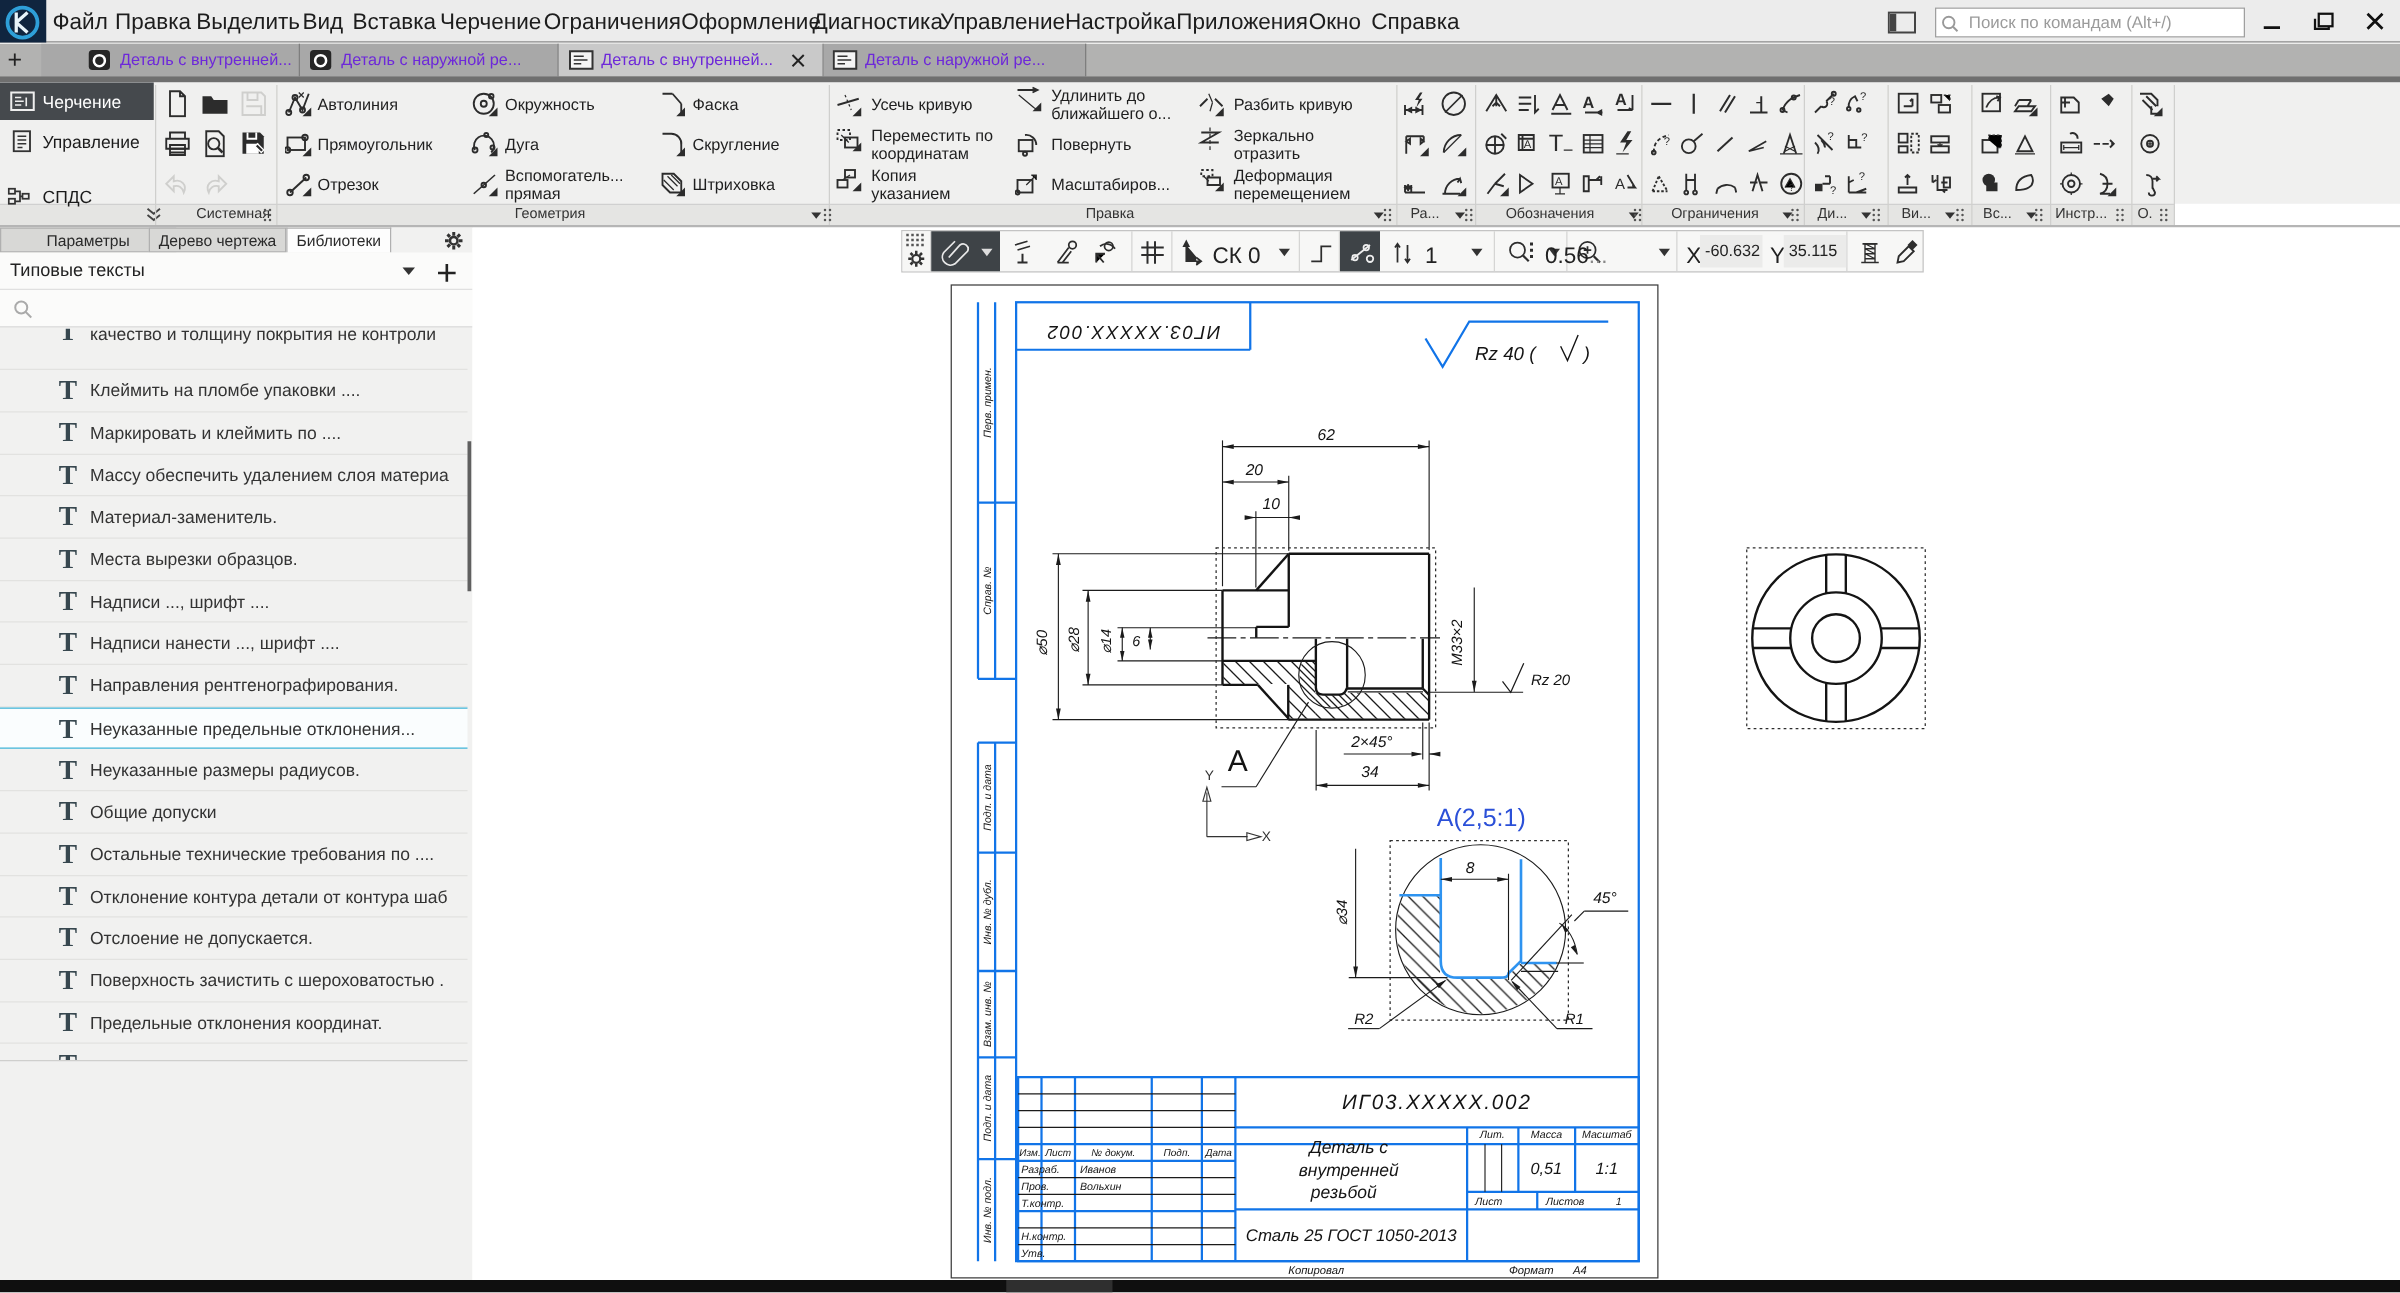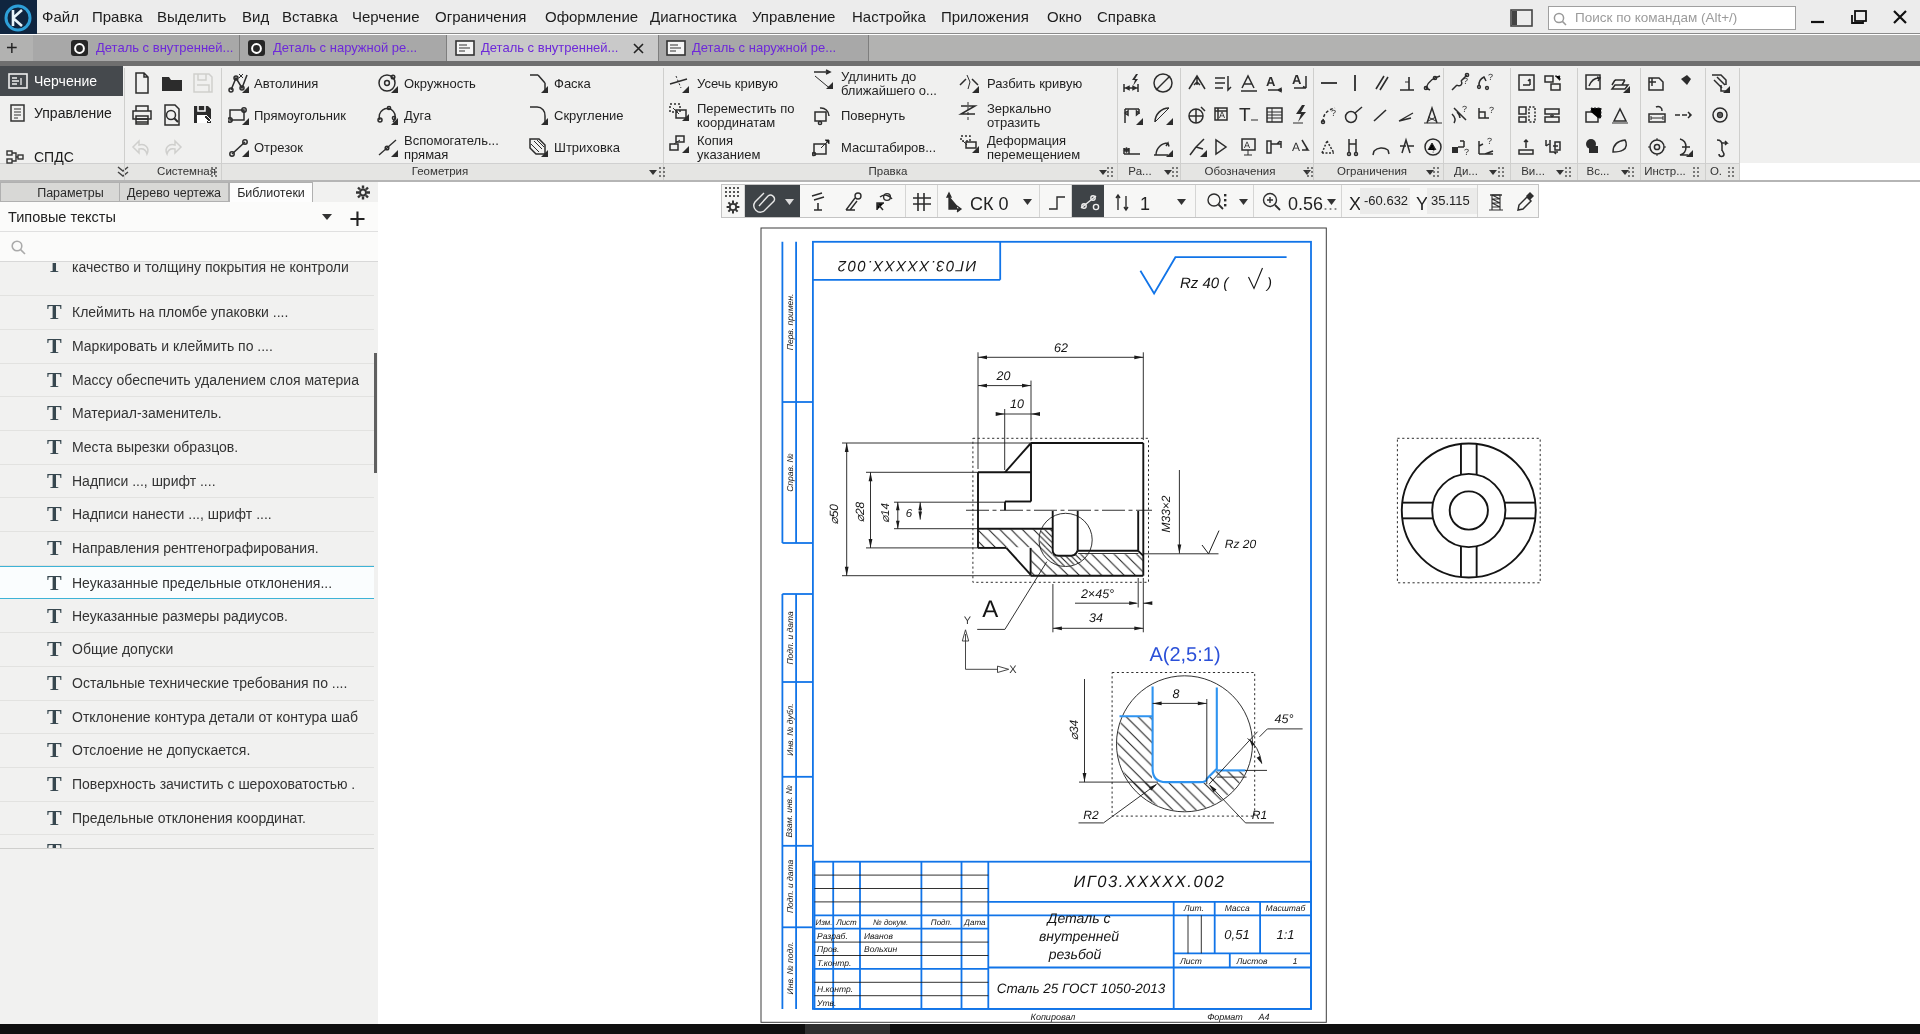--- a/index.html
+++ b/index.html
@@ -2,21 +2,21 @@
 <html><head>
 <meta charset="utf-8">
 <style>
 * { margin:0; padding:0; box-sizing:border-box; }
 html,body { width:1920px; height:1034px; overflow:hidden; font-family:"Liberation Sans",sans-serif; }
 body { position:relative; background:#fff; }
 .abs { position:absolute; }
 
 #titlebar { left:0; top:0; width:1920px; height:34px; background:#ececec; border-bottom:1px solid #8a8a8a; }
 #logo { left:0; top:0; width:37px; height:34px; background:#10253f; }
-.menuitem { top:0; height:34px; line-height:34px; font-size:15px; color:#1d1d1d; }
+.menuitem { top:0; height:34px; line-height:34px; font-size:18px; color:#1d1d1d; }
 #searchbox { left:1548px; top:6px; width:248px; height:24px; background:#fff; border:1px solid #9f9f9f; font-size:13.5px; color:#9b9b9b; line-height:22px; padding-left:26px; }
 
 #tabbar { left:0; top:35px; width:1920px; height:26px; background:#b2b2b1; }
 .tab { top:35px; height:26px; font-size:13px; color:#6d28d9; line-height:26px; }
 .tab-inactive { background:#a8a8a8; border-right:1px solid #7e7e7e; }
 .tab-active { background:#c9c9c9; border-right:1px solid #7e7e7e; }
 #tabstrip { left:0; top:61px; width:1920px; height:5px; background:#6f6f6f; }
 
 #ribbon { left:0; top:66px; width:1920px; height:97px; background:#f0f0ef; }
 #grouplabels { left:0; top:163px; width:1740px; height:17px; background:#e5e5e3; border-top:1px solid #d0d0d0; }
@@ -887,21 +887,21 @@
     </g>
   </svg>
 <svg class="abs" style="left:1238px;top:198px" width="11" height="8">
     <path d="M1 1 L5.5 7 L10 1 Z" fill="#333"></path>
   </svg>
 <svg class="abs" style="left:1260px;top:190px" width="24" height="24">
     <circle cx="10" cy="10" r="6.5" stroke="#2d2d2d" fill="none" stroke-width="1.4"></circle>
     <path d="M15 15 L20 20" stroke="#2d2d2d" stroke-width="1.8"></path>
     <path d="M7 10 h6 M10 7 v6" stroke="#2d2d2d" stroke-width="1.4"></path>
   </svg>
-<div class="abs ctext" style="left:1288px;top:194px">0.56<span style="color:#888">...</span></div>
+<div class="abs ctext" style="left:1236px;top:194px">0.56<span style="color:#888">...</span></div>
 <svg class="abs" style="left:1326px;top:198px" width="11" height="8">
     <path d="M1 1 L5.5 7 L10 1 Z" fill="#333"></path>
   </svg>
 <div class="abs ctext" style="left:1349px;top:194px">X</div>
 <div class="abs" style="left:1360px;top:188px;width:50px;height:26px;background:#ebebea;font-size:13px;color:#222;line-height:26px;padding-left:4px;overflow:hidden">-60.632</div>
 <div class="abs ctext" style="left:1416px;top:194px">Y</div>
 <div class="abs" style="left:1427px;top:188px;width:50px;height:26px;background:#ebebea;font-size:13px;color:#222;line-height:26px;padding-left:4px">35.115</div>
 <svg class="abs" style="left:1484px;top:189px" width="26" height="26">
     <path d="M8 21 L8 6 h8 v15 M8 10 h8 M8 14 h8 M8 18 h8 M8 6 l8 4 M8 10 l8 4 M8 14 l8 4 M5 21 h14" stroke="#2d2d2d" stroke-width="1.1" fill="none"></path>
     <path d="M6 6 h12" stroke="#2d2d2d" stroke-width="1.4"></path>

